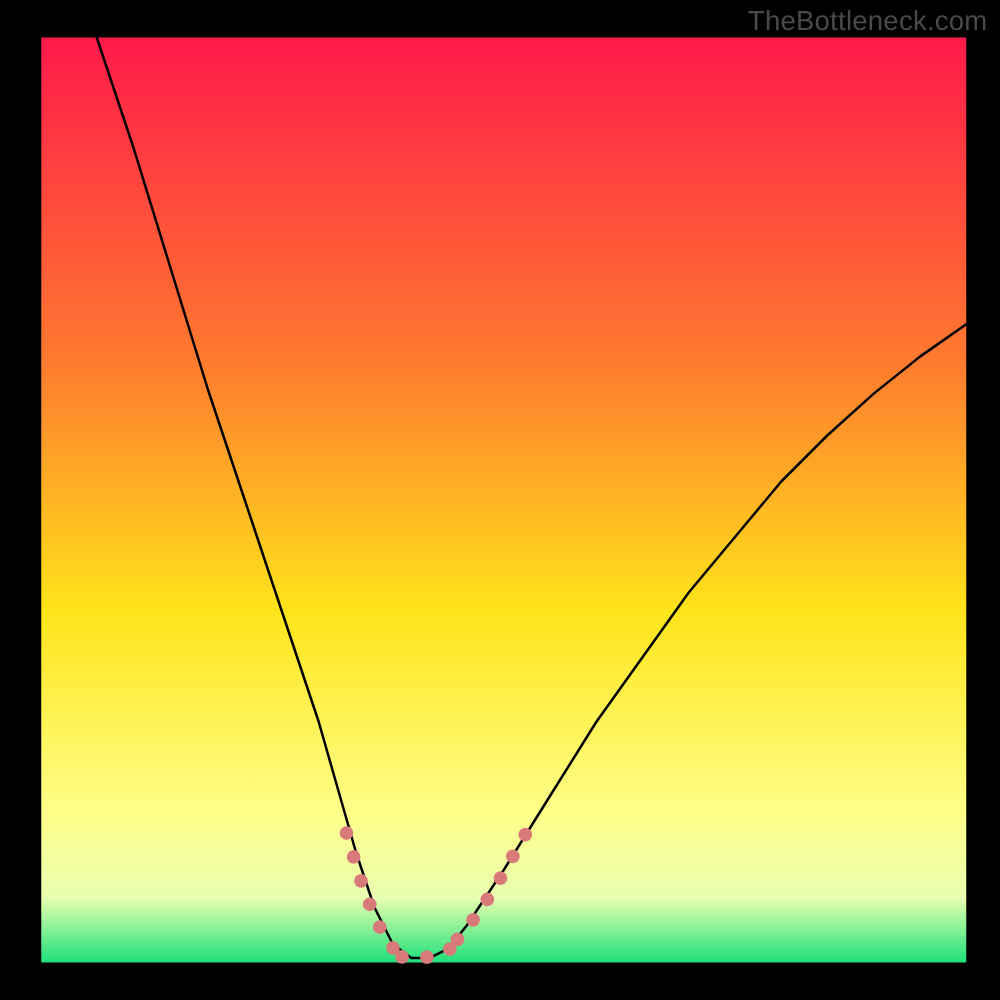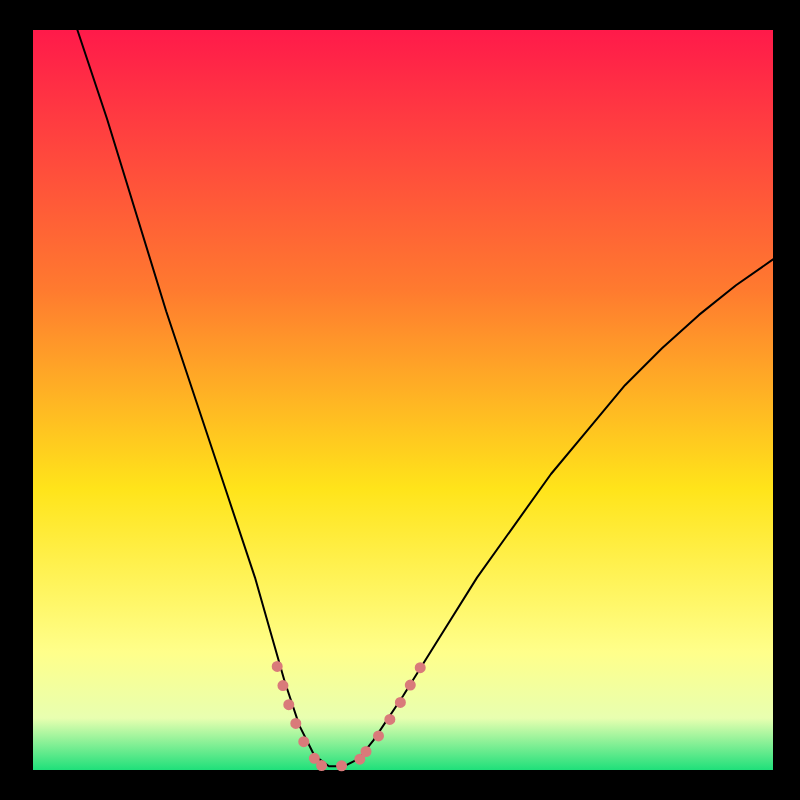--- a/index.html
+++ b/index.html
@@ -28,20 +28,21 @@
     letter-spacing: 0.2px;
   }
   svg {
     display: block;
   }
 </style>
 </head>
 <body>
 
 <div class="frame">
+  <div class="watermark">TheBottleneck.com</div>
   <svg id="chart-svg" width="800" height="800" viewBox="0 0 800 800">
     <defs>
       <linearGradient id="bg-grad" x1="0" y1="0" x2="0" y2="1">
         <stop id="g0" offset="0%" stop-color="#ff1a4a"></stop>
         <stop id="g1" offset="35%" stop-color="#ff7a2f"></stop>
         <stop id="g2" offset="62%" stop-color="#ffe41a"></stop>
         <stop id="g3" offset="84%" stop-color="#ffff8a"></stop>
         <stop id="g4" offset="93%" stop-color="#e8ffb0"></stop>
         <stop id="g5" offset="100%" stop-color="#1fe07a"></stop>
       </linearGradient>

